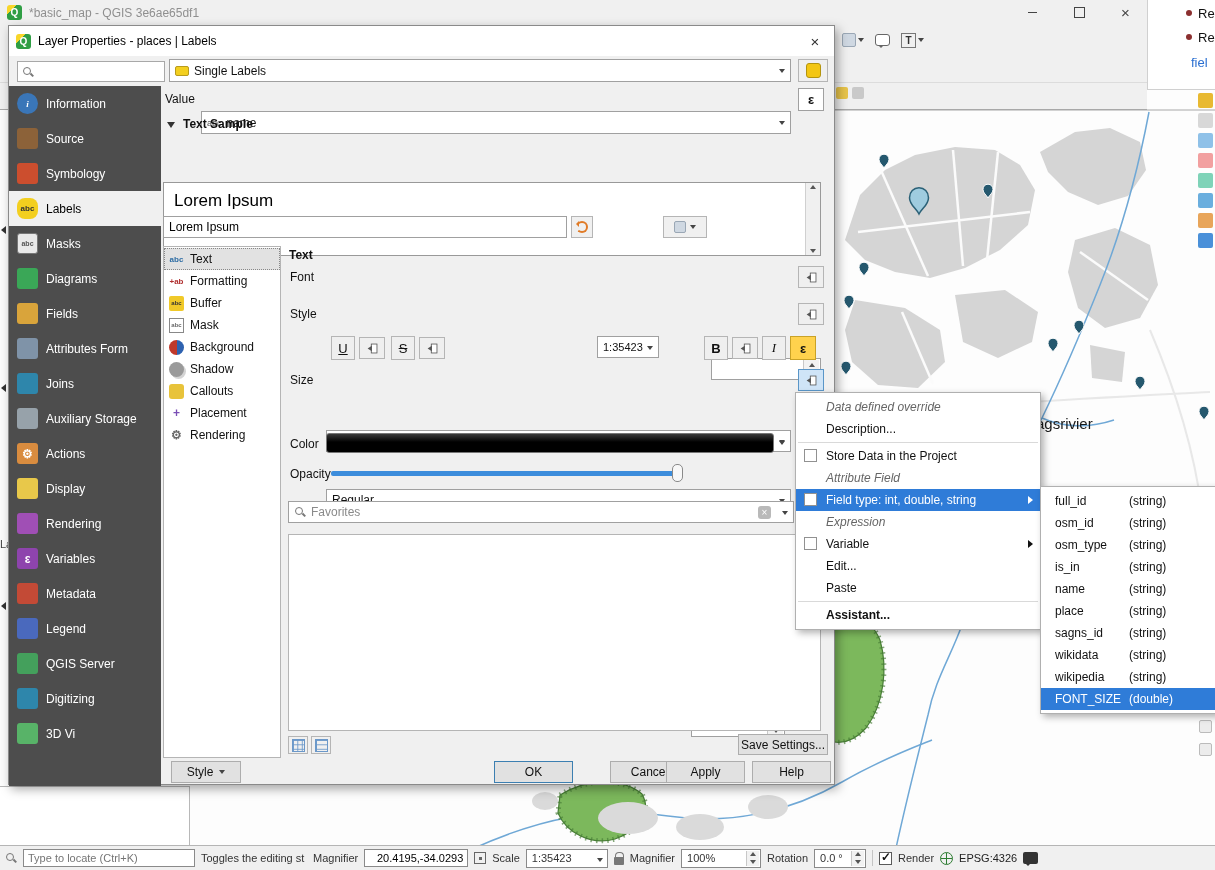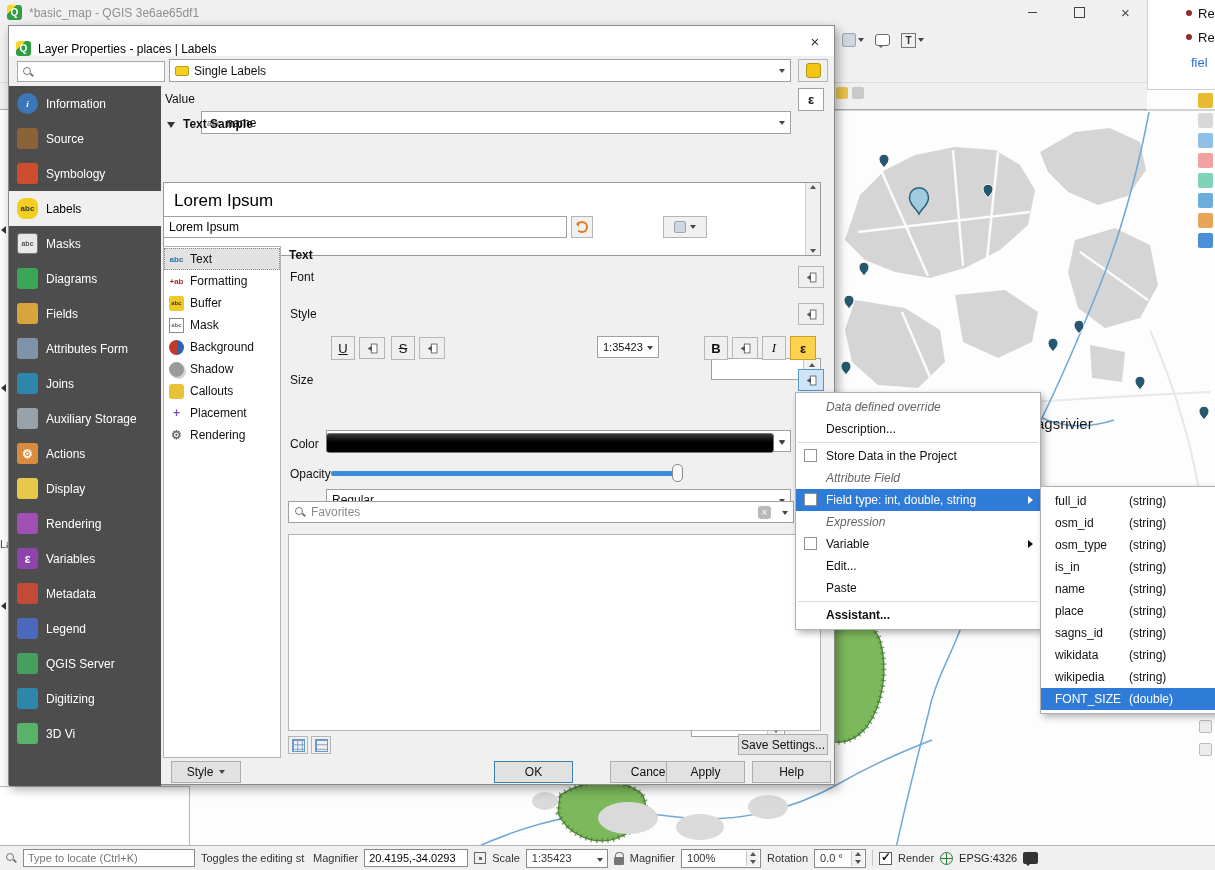--- a/index.html
+++ b/index.html
@@ -37,21 +37,21 @@
 .fragblue{color:#2a6fd1}
 .edgefrag{position:absolute;z-index:4;font-size:11px;color:#444}
 .collarr{position:absolute;z-index:4;width:0;height:0;border-top:4px solid transparent;border-bottom:4px solid transparent;border-right:5px solid #333}
 #dockstrip{position:absolute;left:1198px;top:93px;z-index:12;display:flex;flex-direction:column;gap:5px}
 #dockstrip span{width:15px;height:15px;border-radius:2px;display:block}
 #brstrip{position:absolute;left:1199px;top:697px;z-index:12;display:flex;flex-direction:column;gap:10px}
 #brstrip span{width:13px;height:13px;background:#ececec;border:1px solid #bbb;border-radius:2px}
 #pcorner{position:absolute;left:0;top:786px;width:190px;height:59px;background:#fff;border-top:1px solid #b8b8b8;border-right:1px solid #b8b8b8;z-index:8}
 
 #dlg{position:absolute;left:8px;top:25px;width:827px;height:760px;background:#f0f0f0;border:1px solid #8a8a8a;box-shadow:3px 4px 10px rgba(0,0,0,.35);z-index:20}
-#dlgtitle{position:absolute;left:0;top:0;width:100%;height:30px;background:#fff;display:flex;align-items:flex-end}
+#dlgtitle{position:absolute;left:0;top:0;width:100%;height:30px;background:#fff;display:flex;align-items:center}
 #dlgtitle .ttxt{font-size:12px;color:#000}
 .dclose{position:absolute;right:2px;top:0;width:34px;height:30px;display:flex;align-items:center;justify-content:center;color:#333;font-size:15px}
 .dclose::after{content:"×"}
 .searchbox{position:absolute;left:8px;top:35px;width:148px;height:21px;background:#fff;border:1px solid #a8a8a8;display:flex;align-items:center;padding-left:4px}
 .mag{width:12px;height:12px;position:relative;display:inline-block;flex:none}
 .mag::before{content:"";position:absolute;left:1px;top:1px;width:6px;height:6px;border:1.5px solid #777;border-radius:50%}
 .mag::after{content:"";position:absolute;left:8px;top:8px;width:4px;height:1.5px;background:#777;transform:rotate(45deg)}
 #dside{position:absolute;left:0;top:60px;width:152px;height:700px;background:#4d4d4d;overflow:hidden}
 .si{height:35px;display:flex;align-items:center;gap:8px;padding-left:8px;color:#fff;font-size:12px}
 .si.sel{background:#f0f0f0;color:#000}
@@ -671,21 +671,21 @@
       <span class="fname">FONT_SIZE</span>
       <span>(double)</span>
     </div>
 </div>
 
 <div id="statusbar">
   <span class="mag"></span>
   <input style="width: 172px;" placeholder="Type to locate (Ctrl+K)">
   <span class="smsg">Toggles the editing st</span>
   <span>Magnifier</span>
-  <input style="width: 104px;" value="20.4195,-34.0293">
+  <input style="width: 104px; text-align: right;" value="20.4195,-34.0293">
   <span class="exticon"></span>
   <span>Scale</span>
   <span class="scombo" style="width:82px">
       <span>1:35423</span>
       <span class="carr"></span>
     </span>
   <span class="lock"></span>
   <span>Magnifier</span>
   <span class="scombo" style="width:80px">
       <span>100%</span>

